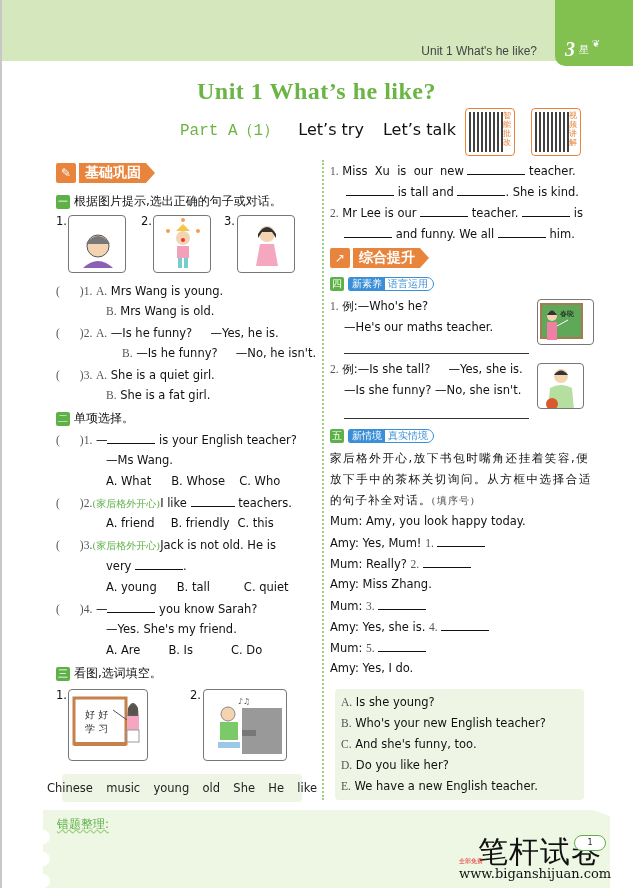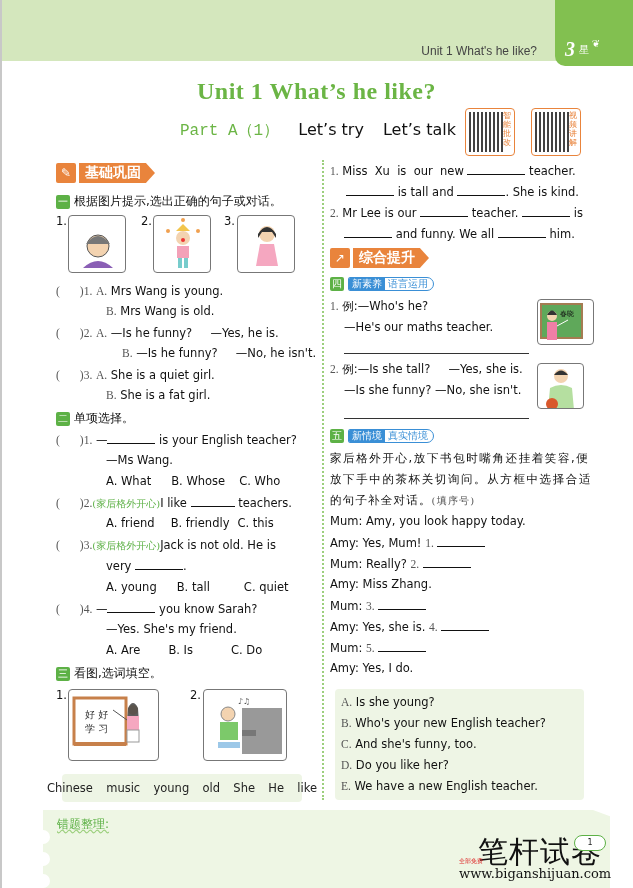--- a/index.html
+++ b/index.html
@@ -169,21 +169,21 @@
 <div class="line" style="left:106px; top:643px;">
   <span>A. Are</span><span style="display:inline-block;width:28px;"></span><span>B. Is</span><span style="display:inline-block;width:38px;"></span><span>C. Do</span>
 </div>
 
 <div class="qhead" style="left:56px; top:665px;">
   <span class="num">三</span>
   <span>看图,选词填空。</span>
 </div>
 
 <div class="line" style="left:56px; top:688px;">1.</div>
-<div class="picbox" style="left:68px; top:689px; width:91px; height:72px;">
+<div class="picbox" style="left:68px; top:689px; width:80px; height:72px;">
   <svg width="84" height="72">
       <rect x="5" y="8" width="52" height="46" fill="#fff" stroke="#c7804a" stroke-width="3"></rect>
       <rect x="5" y="52" width="52" height="4" fill="#c7804a"></rect>
       <text x="16" y="28" font-size="10" fill="#333">好 好</text>
       <text x="16" y="42" font-size="10" fill="#333">学 习</text>
       <circle cx="64" cy="20" r="5" fill="#f3d3b0"></circle>
       <path d="M59 18 Q64 8 69 18 L70 34 L58 34 Z" fill="#333" opacity="0.8"></path>
       <rect x="58" y="26" width="12" height="14" fill="#f5a7c0"></rect>
       <rect x="58" y="40" width="12" height="12" fill="#fff" stroke="#999"></rect>
       <line x1="58" y1="30" x2="44" y2="20" stroke="#555"></line>

